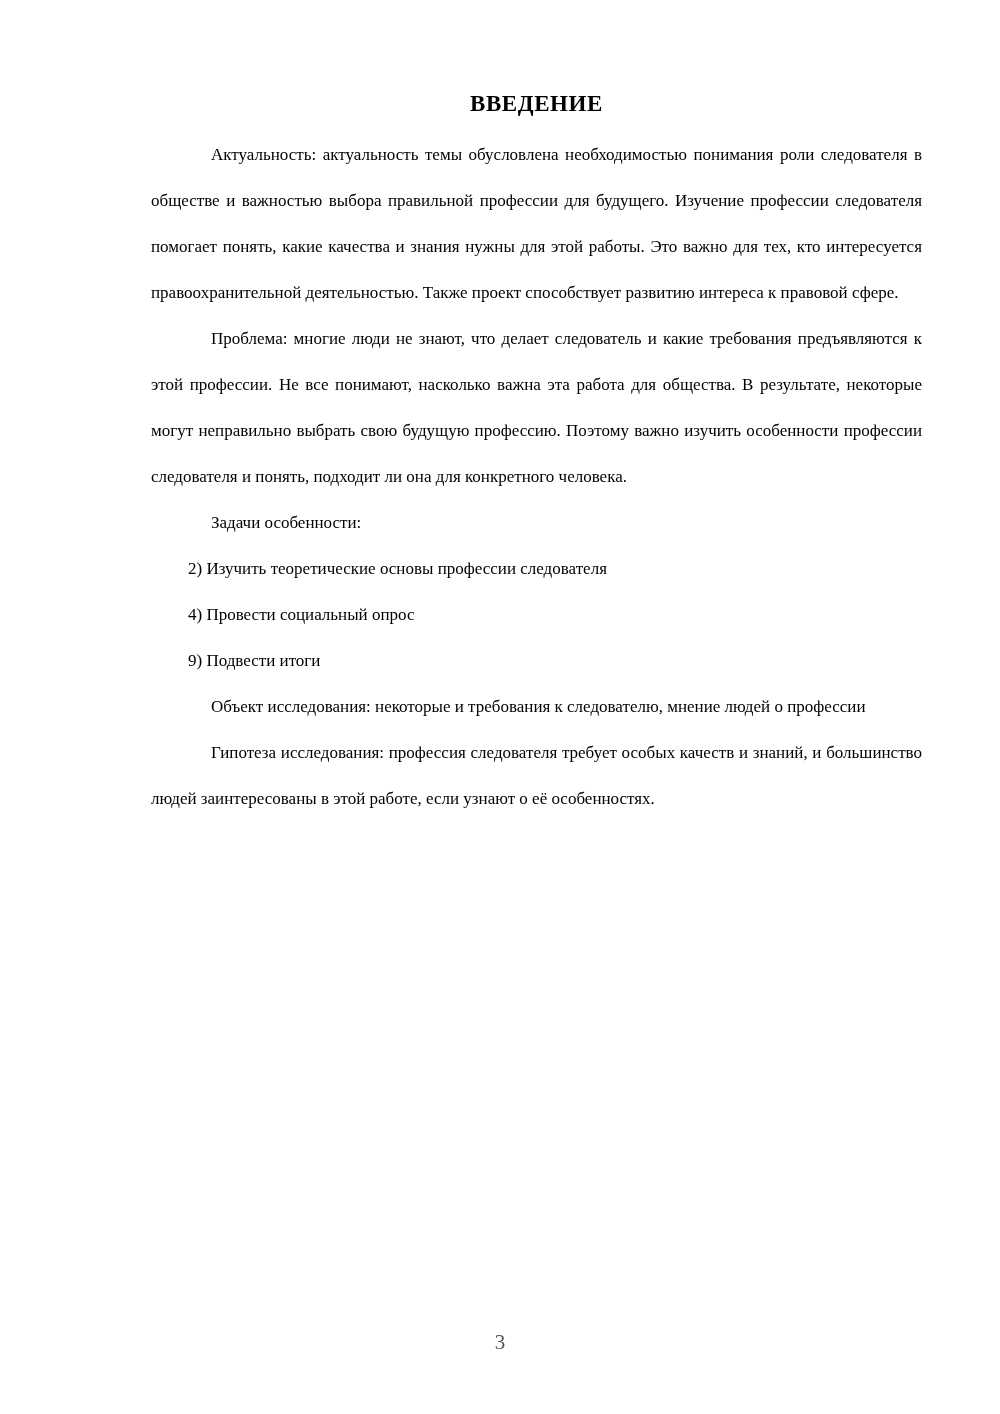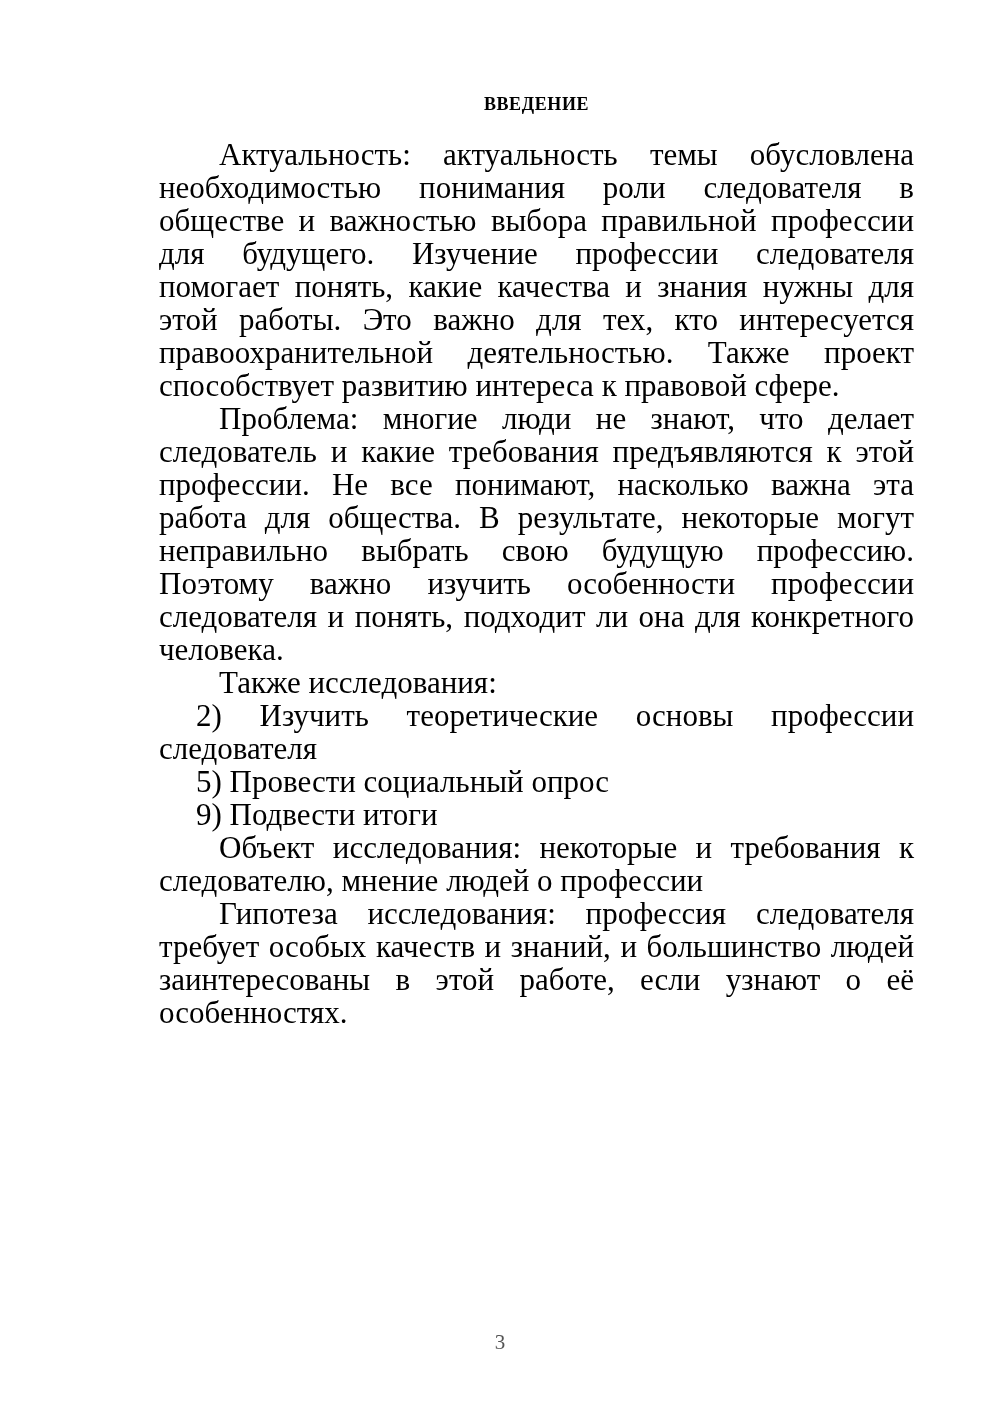--- a/index.html
+++ b/index.html
@@ -18,33 +18,33 @@
     color: #000000;
     -webkit-font-smoothing: antialiased;
   }
   .content {
     position: absolute;
     left: 143px;
     top: 86px;
     width: 787px;
   }
   .doc-heading {
-    font-size: 18px;
+    font-size: 23px;
     font-weight: bold;
     text-align: center;
     letter-spacing: 0.6px;
     line-height: 36px;
     margin: 0 0 10px 0;
   }
   .body-block {
-    font-size: 31px;
-    line-height: 33px;
+    font-size: 17px;
+    line-height: 46px;
     text-align: justify;
     text-justify: inter-word;
-    margin: 16px;
+    margin: 8px;
   }
   .para {
     margin: 0;
     text-indent: 60px;
     text-align: justify;
     text-justify: inter-word;
   }
   .para.last-line-left {
     text-align-last: left;
   }
@@ -77,27 +77,27 @@
 
     <h1 class="doc-heading">ВВЕДЕНИЕ</h1>
 
     <div class="body-block">
 
       <p class="para last-line-left">Актуальность: актуальность темы обусловлена необходимостью понимания роли следователя в обществе и важностью выбора правильной профессии для будущего. Изучение профессии следователя помогает понять, какие качества и знания нужны для этой работы. Это важно для тех, кто интересуется правоохранительной деятельностью. Также проект способствует развитию интереса к правовой сфере.</p>
 
       <p class="para last-line-left">Проблема: многие люди не знают, что делает следователь и какие требования предъявляются к этой профессии. Не все понимают, насколько важна эта работа для общества. В результате, некоторые могут неправильно выбрать свою будущую профессию. Поэтому важно изучить особенности профессии следователя и понять, подходит ли она для конкретного человека.</p>
 
 
-      <p class="para last-line-left">Также исследования:</p>
+      <p class="para last-line-left">Задачи особенности:</p>
 
       <p class="list-item short">2) Изучить теоретические основы профессии следователя</p>
 
 
 
-      <p class="list-item short">5) Провести социальный опрос</p>
+      <p class="list-item short">4) Провести социальный опрос</p>
 
       <p class="list-item short">9) Подвести итоги</p>
 
       <p class="para last-line-left">Объект исследования: некоторые и требования к следователю, мнение людей о профессии</p>
 
 
       <p class="para last-line-left">Гипотеза исследования: профессия следователя требует особых качеств и знаний, и большинство людей заинтересованы в этой работе, если узнают о её особенностях.</p>
 
     </div>
   </div>

